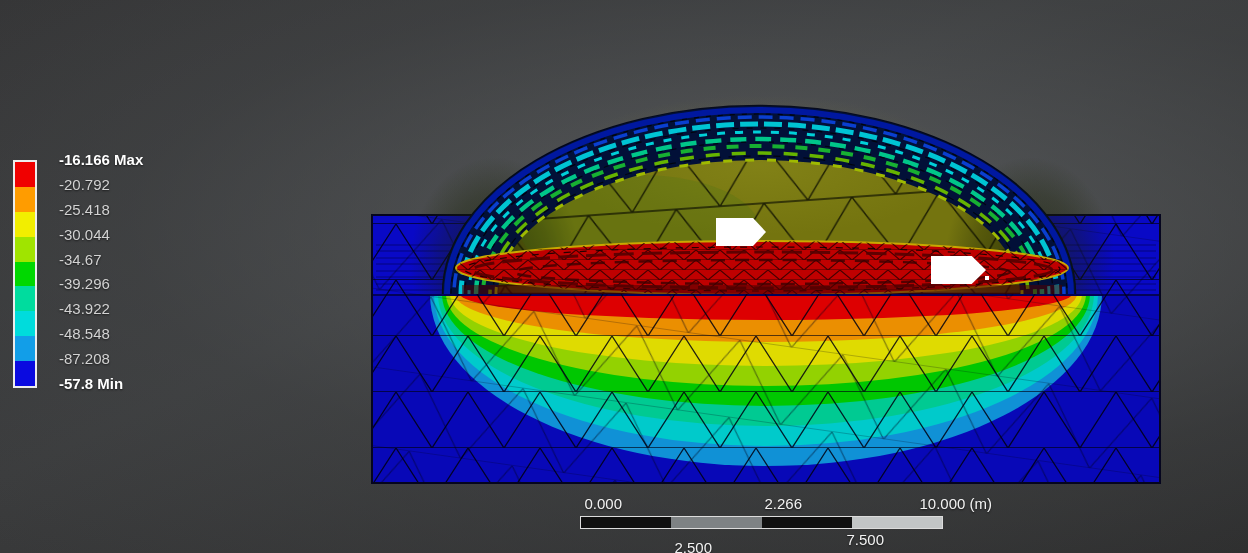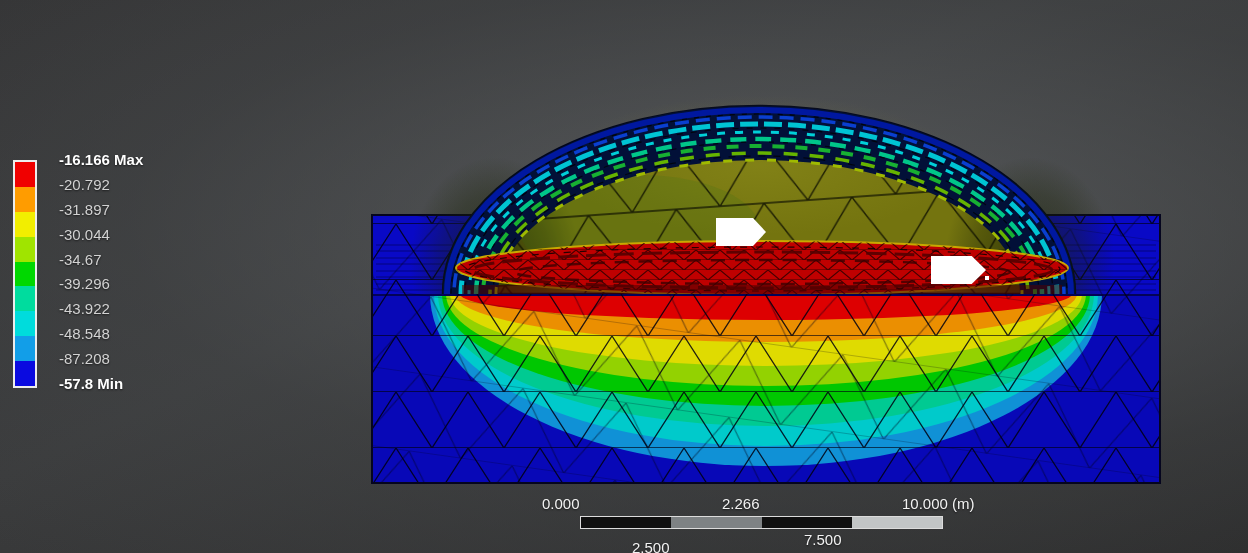--- a/index.html
+++ b/index.html
@@ -33,21 +33,21 @@
   .flag-in{width:100%;height:100%;clip-path:polygon(0 0,74% 0,100% 50%,74% 100%,0 100%);
         display:flex;align-items:center;justify-content:flex-start;box-sizing:border-box;
         padding-left:7px;color:#fff;font-size:15px;font-weight:bold;}
   #flagMin{left:716px;top:218px;width:50px;height:27px;box-sizing:border-box;}
   #flagMax{left:931px;top:256px;width:55px;height:28px;box-sizing:border-box;}
   .maxdot{position:absolute;left:985px;top:276px;width:4px;height:4px;background:#fff;z-index:4;}
 
   
   .ruler{position:absolute;left:580px;top:495px;width:365px;height:55px;z-index:3;
          font-size:15px;color:#f2f2f2;text-shadow:0 1px 2px rgba(0,0,0,.6);}
-  .ruler .lab{position:absolute;text-align:left;white-space:nowrap;}
+  .ruler .lab{position:absolute;text-align:right;white-space:nowrap;}
   .rbar{position:absolute;left:0;top:21px;width:361px;height:11px;border:1px solid #dcdcdc;
         display:flex;}
   .rbar div{flex:1;}
 </style>
 </head>
 <body>
 
 <div id="canvas">
 
   <svg id="scene" width="1248" height="553" viewBox="0 0 1248 553">
@@ -156,21 +156,21 @@
       <div style="background: rgb(160, 228, 0);"></div>
       <div style="background: rgb(0, 216, 0);"></div>
       <div style="background: rgb(0, 220, 158);"></div>
       <div style="background: rgb(0, 220, 220);"></div>
       <div style="background: rgb(18, 158, 232);"></div>
       <div style="background: rgb(10, 10, 224);"></div>
     </div>
     <div class="llabels">
       <span class="b">-16.166 Max</span>
       <span>-20.792</span>
-      <span>-31.897</span>
+      <span>-25.418</span>
       <span>-30.044</span>
       <span>-34.67</span>
       <span>-39.296</span>
       <span>-43.922</span>
       <span>-48.548</span>
       <span>-87.208</span>
       <span class="b">-57.8 Min</span>
     </div>
   </div>
 

